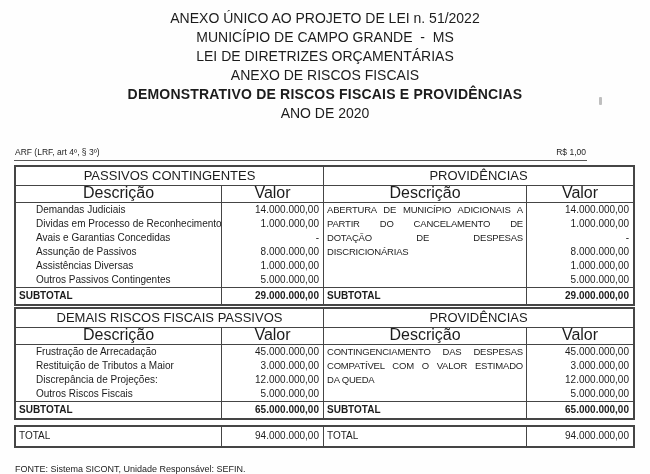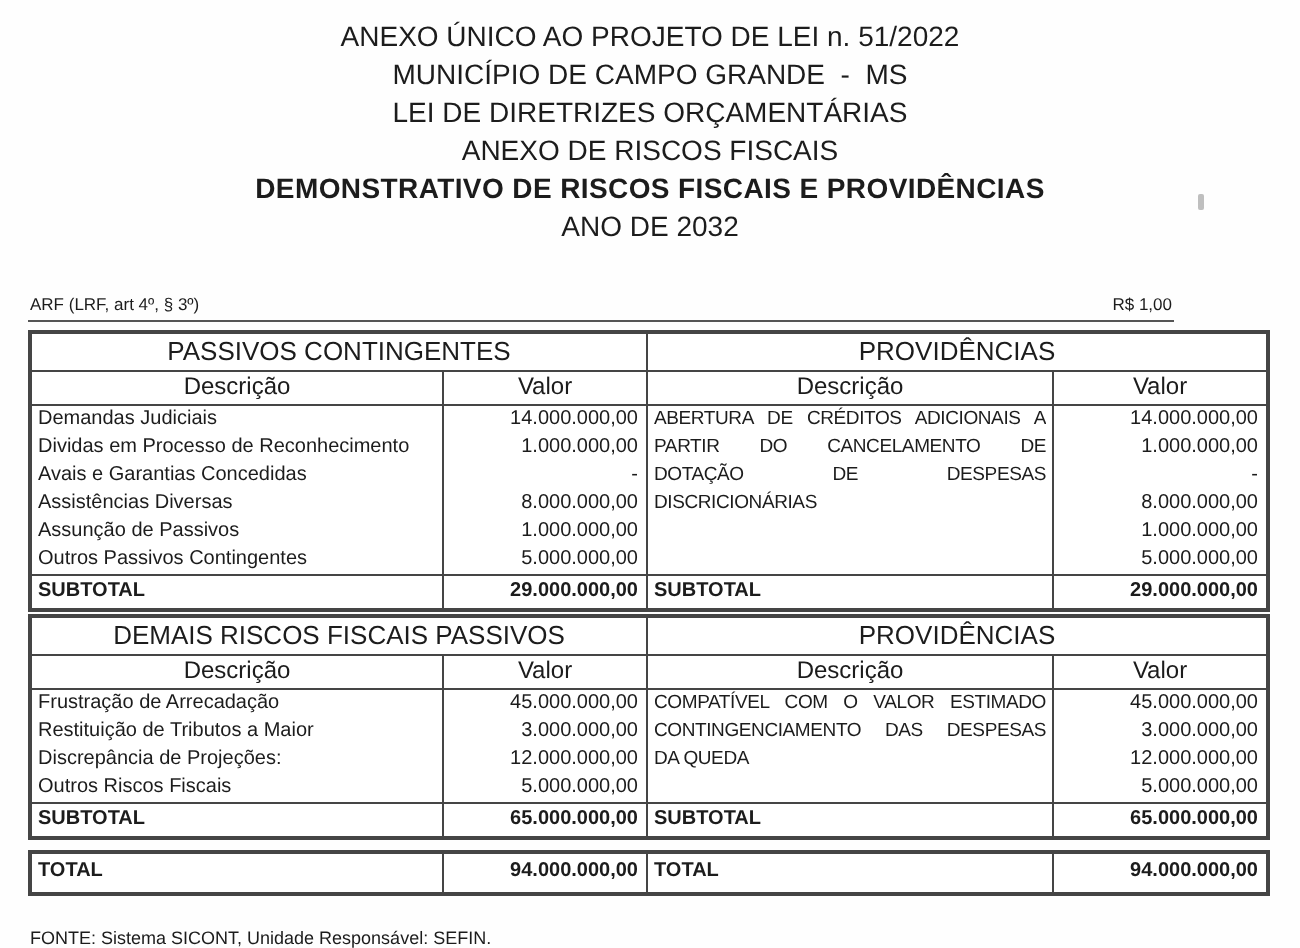--- a/index.html
+++ b/index.html
@@ -32,39 +32,39 @@
 
   .tbl {
     width:621px; box-sizing:border-box;
     display:grid;
     grid-template-columns:205px 102px 203px 107px;
     border:2px solid #454545;
     background:#fff;
   }
   .t1 { margin-top:4px; }
   .t2 { margin-top:1px; }
-  .total-tbl { margin-top:5px;font-weight:bold; }
+  .total-tbl { margin-top:5px; }
 
   .bl { border-left:1.5px solid #454545; }
   .bb { border-bottom:1.5px solid #454545; }
   .bt { border-top:1.5px solid #454545; }
 
   .t-title {
     grid-column:span 2;
     text-align:center; font-size:13px; line-height:15px;
     padding:1px 0 2px;
   }
   .t-colhead {
-    text-align:center; font-size:12px; line-height:14px;
+    text-align:center; font-size:16px; line-height:14px;
     padding:0 6px 2px;
   }
   .cell { overflow:hidden; }
   .line {
     height:14px; line-height:14px; font-size:10px;
-    padding-left:3px; white-space:nowrap; overflow:hidden;
+    padding-left:20px; white-space:nowrap; overflow:hidden;
   }
   .line.v { padding-left:0; padding-right:4px; text-align:right; }
   .prov-col { padding:0 3px; }
   .jline {
     height:14px; line-height:14px; font-size:9.5px; letter-spacing:-0.2px;
     text-align:justify; text-align-last:justify; overflow:hidden;
   }
   .jline.last { text-align-last:left; }
 
   .sub {
@@ -83,21 +83,21 @@
 </style>
 </head>
 <body>
 
 <div class="header">
   <div class="h-line">ANEXO ÚNICO AO PROJETO DE LEI n. 51/2022</div>
   <div class="h-line">MUNICÍPIO DE CAMPO GRANDE  -  MS</div>
   <div class="h-line">LEI DE DIRETRIZES ORÇAMENTÁRIAS</div>
   <div class="h-line">ANEXO DE RISCOS FISCAIS</div>
   <div class="h-line bold">DEMONSTRATIVO DE RISCOS FISCAIS E PROVIDÊNCIAS</div>
-  <div class="h-line">ANO DE 2032</div>
+  <div class="h-line">ANO DE 2020</div>
 </div>
 
 <div class="artifact"></div>
 
 <div class="content">
 
   <div class="meta-row">
     <span>ARF (LRF, art 4º, § 3º)</span>
     <span>R$ 1,00</span>
   </div>
@@ -108,34 +108,34 @@
 
     <div class="t-colhead bb">Descrição</div>
     <div class="t-colhead bb bl">Valor</div>
     <div class="t-colhead bb bl">Descrição</div>
     <div class="t-colhead bb bl">Valor</div>
 
     <div class="cell">
       <div class="line">Demandas Judiciais</div>
       <div class="line">Dividas em Processo de Reconhecimento</div>
       <div class="line">Avais e Garantias Concedidas</div>
+      <div class="line">Assunção de Passivos</div>
       <div class="line">Assistências Diversas</div>
-      <div class="line">Assunção de Passivos</div>
       <div class="line">Outros Passivos Contingentes</div>
     </div>
     <div class="cell bl">
       <div class="line v">14.000.000,00</div>
       <div class="line v">1.000.000,00</div>
       <div class="line v">-</div>
       <div class="line v">8.000.000,00</div>
       <div class="line v">1.000.000,00</div>
       <div class="line v">5.000.000,00</div>
     </div>
     <div class="cell bl prov-col">
-      <div class="jline">ABERTURA DE CRÉDITOS ADICIONAIS A</div>
+      <div class="jline">ABERTURA DE MUNICÍPIO ADICIONAIS A</div>
       <div class="jline">PARTIR DO CANCELAMENTO DE</div>
       <div class="jline">DOTAÇÃO DE DESPESAS</div>
       <div class="jline last">DISCRICIONÁRIAS</div>
     </div>
     <div class="cell bl">
       <div class="line v">14.000.000,00</div>
       <div class="line v">1.000.000,00</div>
       <div class="line v">-</div>
       <div class="line v">8.000.000,00</div>
       <div class="line v">1.000.000,00</div>
@@ -163,22 +163,22 @@
       <div class="line">Discrepância de Projeções:</div>
       <div class="line">Outros Riscos Fiscais</div>
     </div>
     <div class="cell bl">
       <div class="line v">45.000.000,00</div>
       <div class="line v">3.000.000,00</div>
       <div class="line v">12.000.000,00</div>
       <div class="line v">5.000.000,00</div>
     </div>
     <div class="cell bl prov-col">
+      <div class="jline">CONTINGENCIAMENTO DAS DESPESAS</div>
       <div class="jline">COMPATÍVEL COM O VALOR ESTIMADO</div>
-      <div class="jline">CONTINGENCIAMENTO DAS DESPESAS</div>
       <div class="jline last">DA QUEDA</div>
     </div>
     <div class="cell bl">
       <div class="line v">45.000.000,00</div>
       <div class="line v">3.000.000,00</div>
       <div class="line v">12.000.000,00</div>
       <div class="line v">5.000.000,00</div>
     </div>
 
     <div class="sub bt">SUBTOTAL</div>

